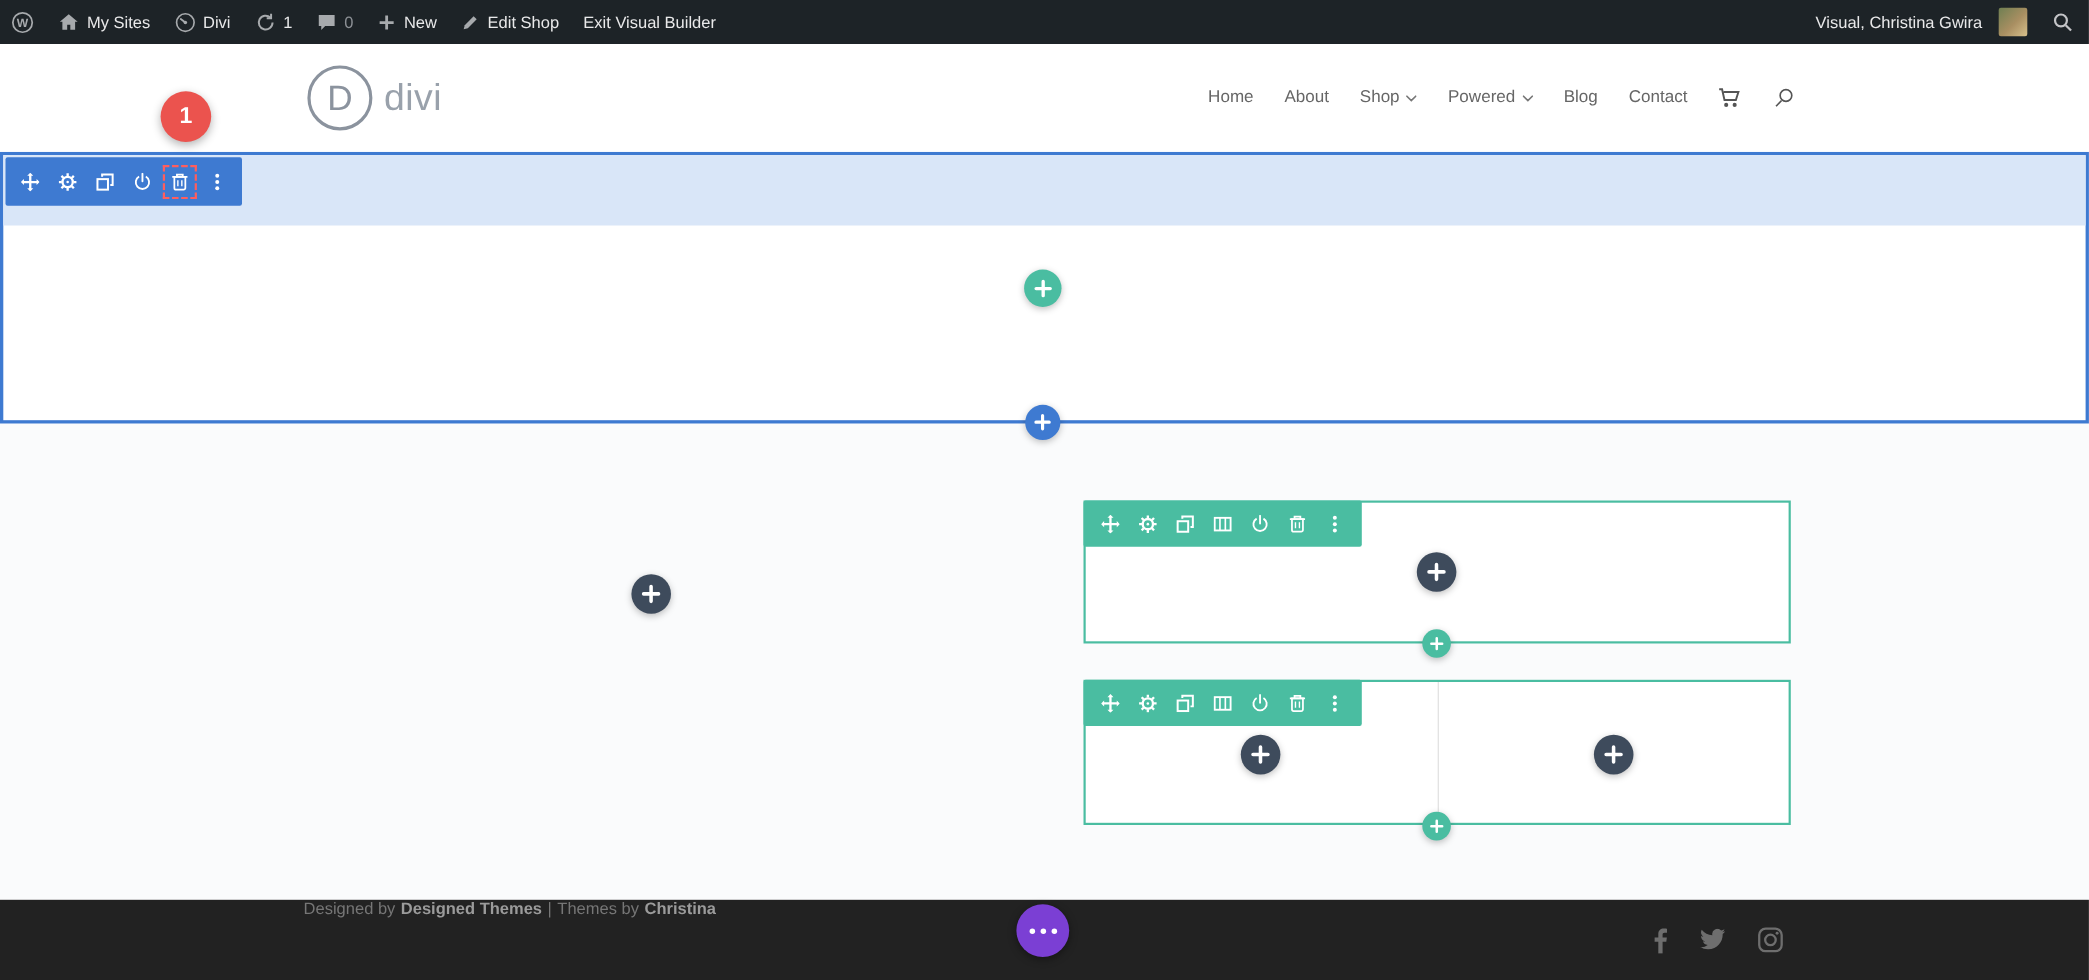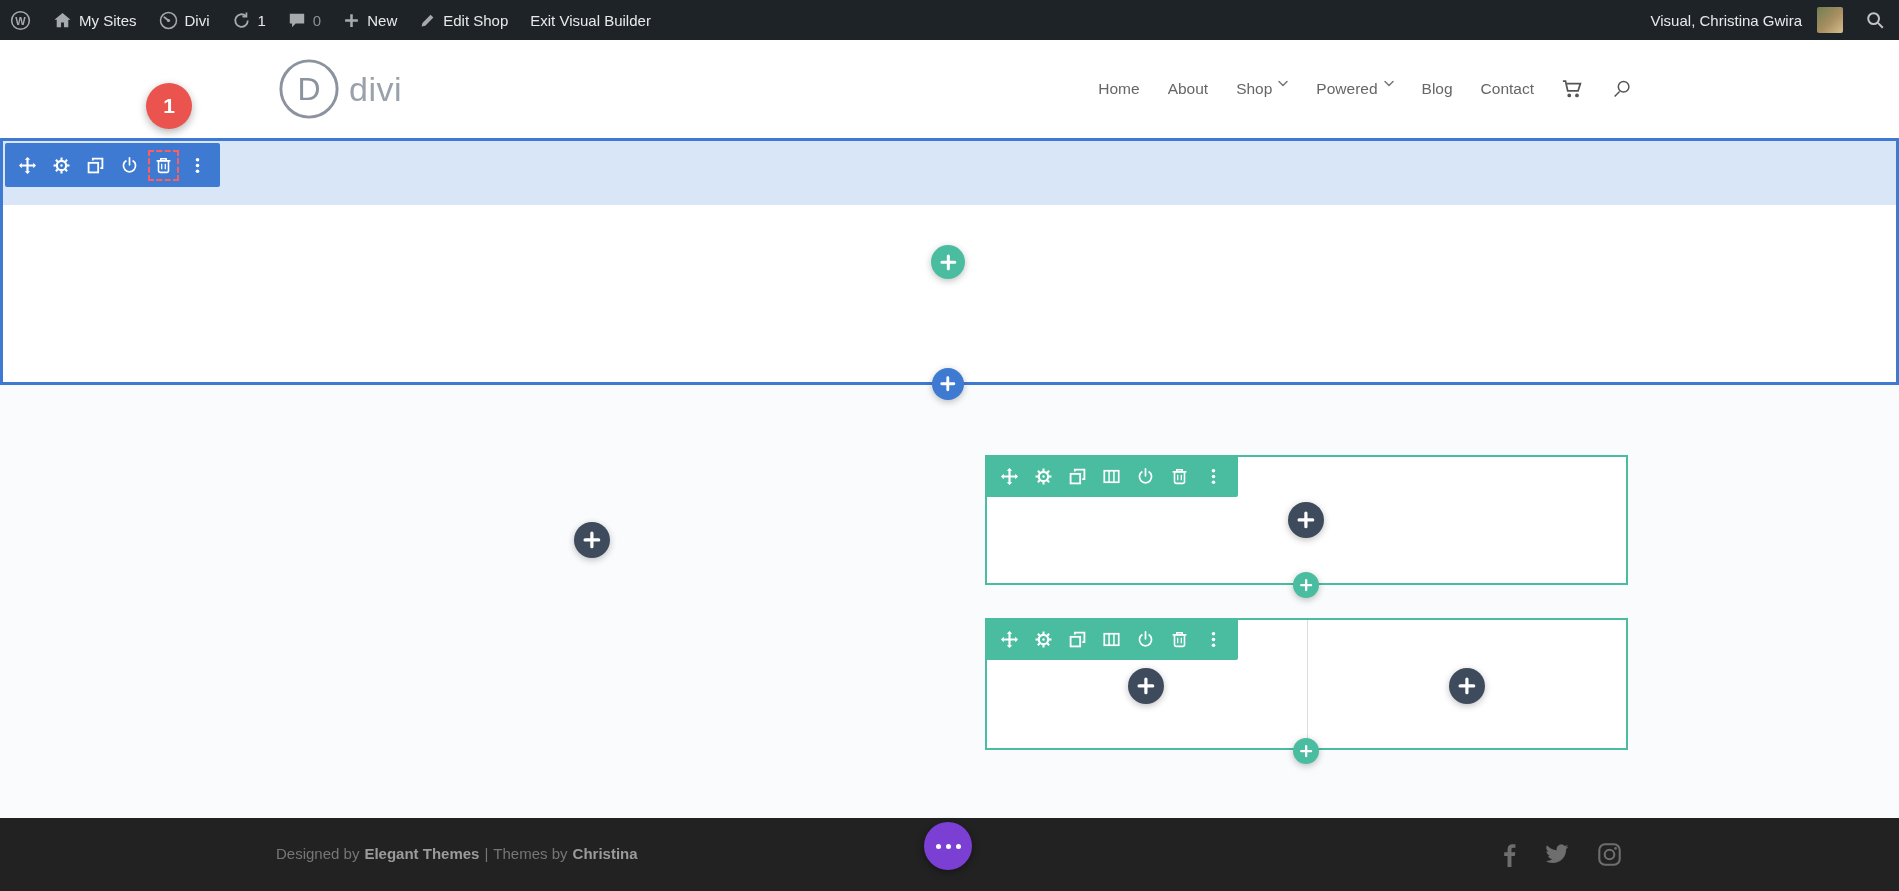--- a/index.html
+++ b/index.html
@@ -16,21 +16,21 @@
   .dim{color:#8b8f94;}
   .avatar{width:26px;height:26px;border-radius:2px;margin-left:8px;
     background:linear-gradient(135deg,#6f7f52 0%,#a98f62 55%,#d7c08c 100%);display:inline-block;}
 
   
   .siteheader{position:absolute;top:40px;left:0;right:0;height:98px;background:#fff;z-index:10;}
   .logo{position:absolute;left:278px;top:18px;display:flex;align-items:center;gap:9px;cursor:pointer;}
   .logotext{font-size:34px;color:#99a1ab;letter-spacing:.5px;}
   .nav{position:absolute;right:267px;top:0;height:98px;display:flex;align-items:center;gap:28px;
     font-size:15.5px;color:#666;}
-  .nav a{color:#666;text-decoration:none;display:flex;gap:6px;cursor:pointer;}
+  .nav a{color:#666;text-decoration:none;display:flex;align-items:center;gap:6px;cursor:pointer;}
   .navicon{display:flex;align-items:center;cursor:pointer;}
 
   
   .step-badge{position:absolute;left:146px;top:83px;width:46px;height:46px;border-radius:50%;
     background:var(--badge-red,#eb534e);color:#fff;font-size:21px;font-weight:bold;
     display:flex;align-items:center;justify-content:center;box-shadow:0 3px 9px rgba(0,0,0,.3);z-index:35;}
 
   
   .page-mid{position:absolute;top:385px;left:0;right:0;height:433px;background:#fafbfc;z-index:0;}
 
@@ -66,21 +66,21 @@
   .dark-plus{width:36px;height:36px;background:var(--dark-slate,#3e4b5c);z-index:18;}
   .dp-row1{left:1288px;top:502px;}
   .dp-row2a{left:1128px;top:668px;}
   .dp-row2b{left:1449px;top:668px;}
   .mini-teal{width:26px;height:26px;background:var(--builder-teal,#4abda1);z-index:18;}
   .mt-row1{left:1293px;top:572px;}
   .mt-row2{left:1293px;top:738px;}
 
   
   .sitefooter{position:absolute;left:0;right:0;top:818px;height:73px;background:var(--footer-bg,#222222);z-index:6;}
-  .credits{position:absolute;left:276px;top:0;height:70px;display:flex;align-items:center;font-size:15px;color:#767676;}
+  .credits{position:absolute;left:276px;top:0;height:70px;display:flex;align-items:flex-start;font-size:15px;color:#767676;}
   .credits span{margin-right:5px;}
   .credits .bold{color:#9b9b9b;font-weight:bold;}
   .dots-btn{position:absolute;left:924px;top:4px;width:48px;height:48px;border-radius:50%;
     background:var(--accent-purple,#7b3fd4);display:flex;align-items:center;justify-content:center;gap:5px;
     border:none;cursor:pointer;box-shadow:0 2px 8px rgba(0,0,0,.4);z-index:22;}
   .dots-btn i{width:5px;height:5px;border-radius:50%;background:#fff;display:block;}
   .social{position:absolute;right:277px;top:0;height:73px;display:flex;align-items:center;gap:28px;}
   .social span{display:flex;align-items:center;cursor:pointer;}
 </style>
 </head>
@@ -433,21 +433,21 @@
   </button>
   <button class="plusbtn mini-teal mt-row2">
     <svg viewBox="0 0 16 16">
         <path d="M8 2.5v11M2.5 8h11" stroke="#fff" stroke-width="2.6" stroke-linecap="round"></path>
       </svg>
   </button>
 
   <footer class="sitefooter">
     <div class="credits">
       <span>Designed by</span>
-      <span class="bold">Elegant Themes</span>
+      <span class="bold">Designed Themes</span>
       <span>|</span>
       <span>Themes by</span>
       <span class="bold">Christina</span>
     </div>
     <button class="dots-btn">
       <i></i>
         <i></i>
         <i></i>
     </button>
     <div class="social">

